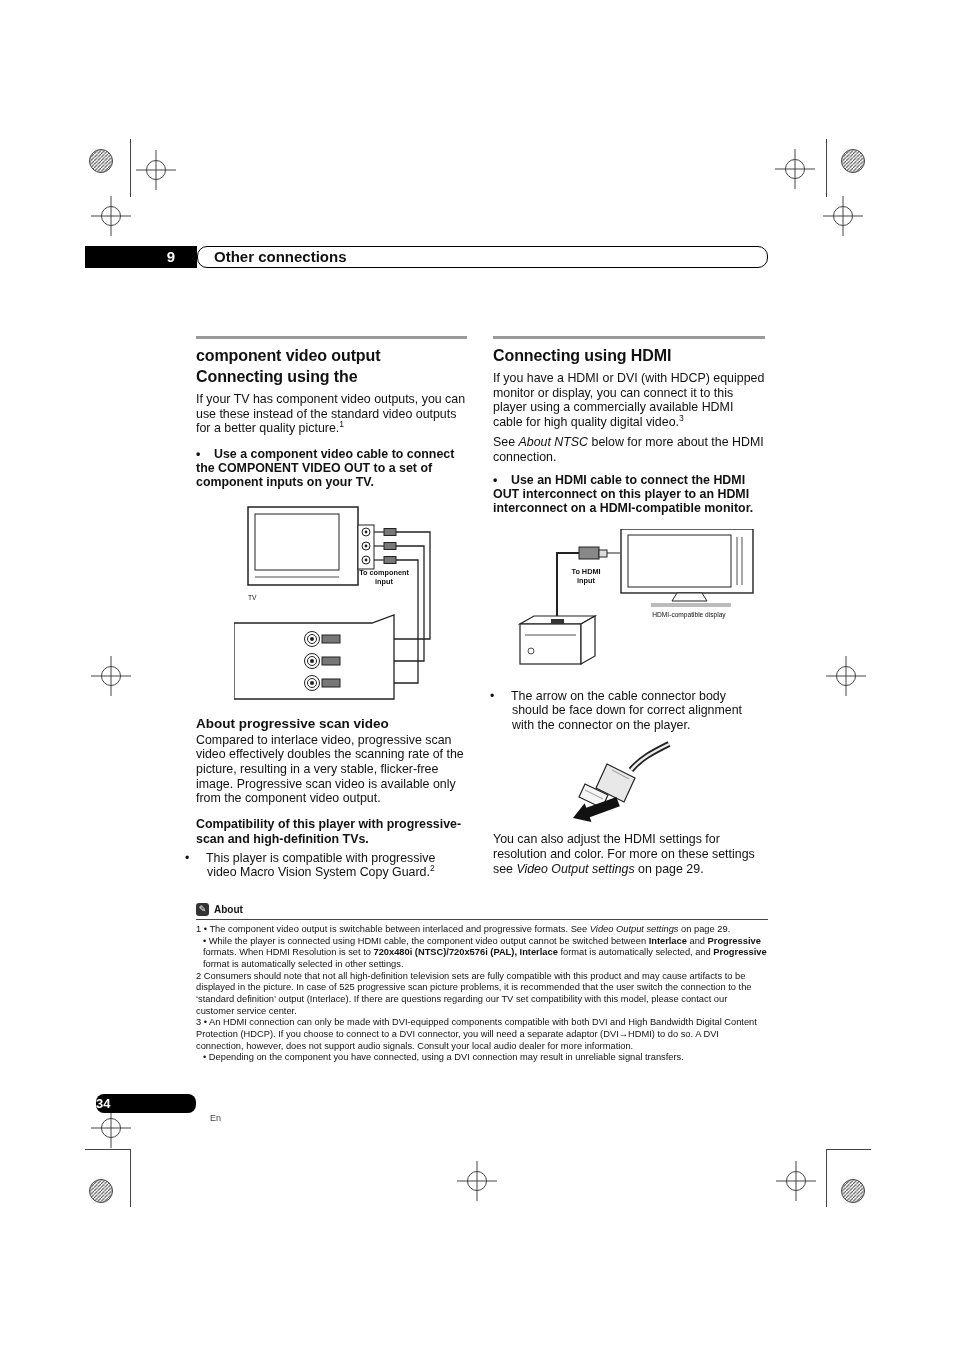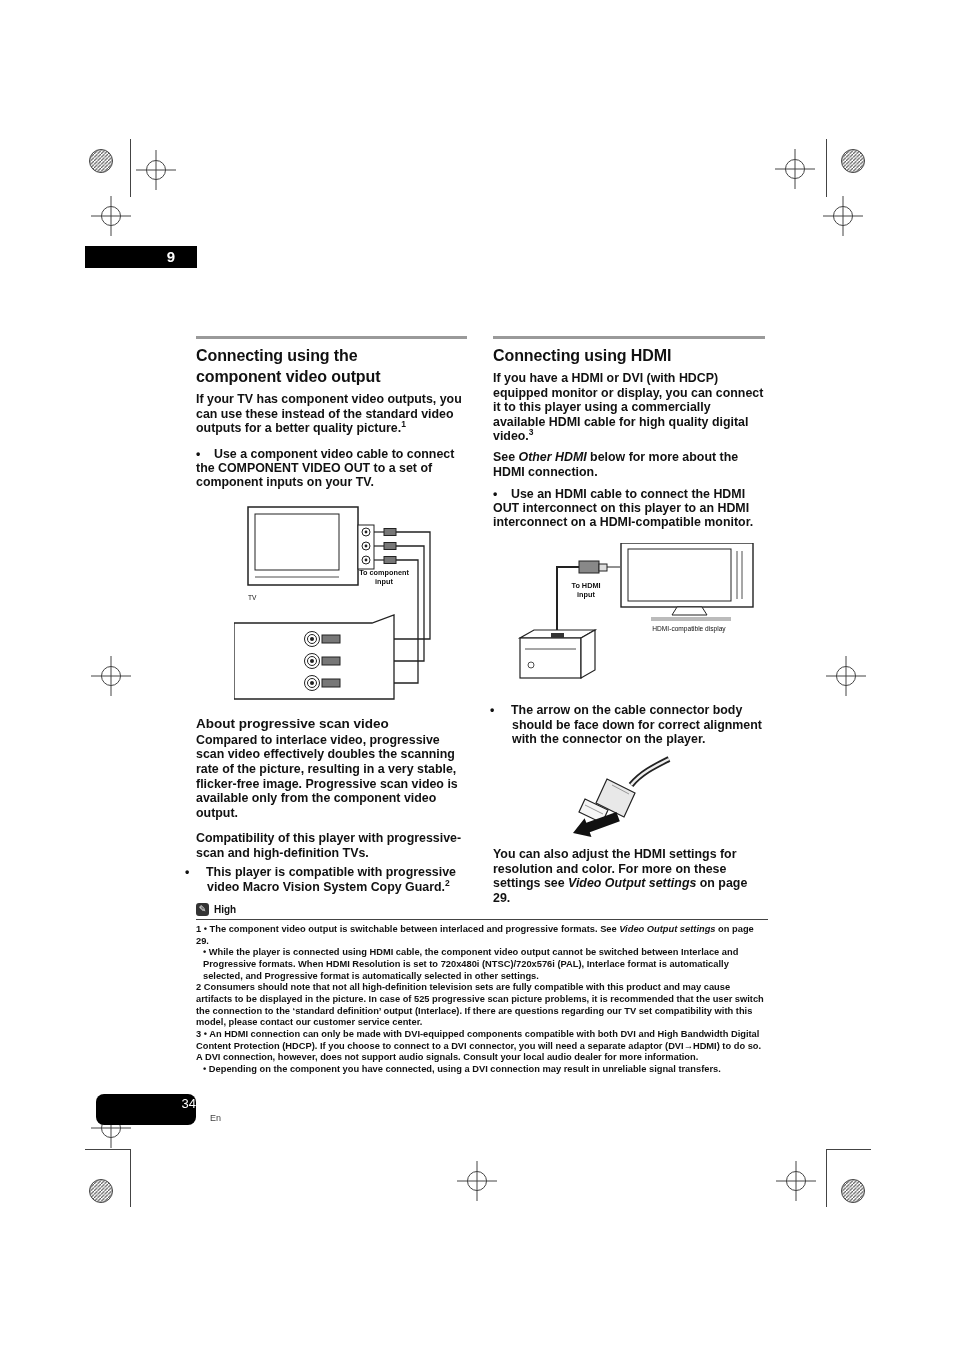--- a/index.html
+++ b/index.html
@@ -20,21 +20,21 @@
       font-size:15px; font-weight:bold; }
 
   
   .col { position:absolute; top:336px; }
   .col-left { left:196px; width:271px; }
   .col-right { left:493px; width:272px; }
   .rule { height:3px; background:#9a9a9a; margin-bottom:6px; }
   h2 { font-size:16px; font-weight:bold; margin:2px 0 0 0; line-height:21px; letter-spacing:-0.1px; }
   h3 { font-size:13.5px; font-weight:bold; margin:13px 0 0 0; line-height:15px; }
   h4 { font-size:12.4px; font-weight:bold; margin:11px 0 0 0; line-height:15px; }
-  p  { font-size:12.4px; line-height:14.6px; margin:0;font-weight:bold; }
+  p  { font-size:12.4px; line-height:14.6px; margin:0; }
   .mt5 { margin-top:5px; } .mt6 { margin-top:6px; } .mt8 { margin-top:8px; }
   .mt11 { margin-top:11px; } .mt4 { margin-top:4px; } .mt2 { margin-top:2px; }
   .bold-bullet { font-weight:bold; line-height:14px; }
   .bullet-glyph { display:inline-block; width:18px; }
   .bullet-glyph-sm { display:inline-block; width:10px; }
   .hang { padding-left:11px; text-indent:-11px; }
   sup { font-size:8.5px; line-height:0; }
   .diagram { display:block; }
   svg text { font-family:"Liberation Sans", sans-serif; fill:#111; }
   .diag-label { font-size:7.3px; font-weight:bold; }
@@ -44,23 +44,23 @@
   .notes { position:absolute; left:196px; top:903px; width:572px; }
   .note-head { display:flex; align-items:center; gap:5px; }
   .note-icon { width:13px; height:13px; background:#333; border-radius:3px; color:#fff;
       font-size:9px; line-height:13px; text-align:center; }
   .note-label { font-size:10px; font-weight:bold; }
   .note-hr { border:none; border-top:1px solid #444; margin:3px 0 4px 0; }
   .note-p { font-size:9.3px; line-height:11.65px; margin:0; }
   .note-sub { padding-left:7px; }
 
   
-  .page-num-box { position:absolute; left:96px; top:1094px; width:100px; height:31px;
-      background:#000; border-radius:8px; color:#fff; font-size:13px; font-weight:normal;
-      text-align:right; line-height:19px; }
+  .page-num-box { position:absolute; left:96px; top:1094px; width:100px; height:19px;
+      background:#000; border-radius:8px; color:#fff; font-size:13px; font-weight:bold;
+      text-align:left; line-height:19px; }
   .lang { position:absolute; left:162px; top:1113px; font-size:9px; color:#444;padding-left:48px; }
 </style>
 </head>
 <body>
 
 <div class="page">
 
   <svg width="0" height="0" style="position:absolute">
     <defs>
       <pattern id="hatch" width="3.5" height="3.5" patternUnits="userSpaceOnUse">
@@ -131,26 +131,29 @@
   </svg>
   <svg class="reg" style="left:776px; top:1161px;" width="40" height="40">
     <line x1="20" y1="0" x2="20" y2="40" stroke="#444"></line>
       <line x1="0" y1="20" x2="40" y2="20" stroke="#444"></line>
     <circle cx="20" cy="20" r="9.5" fill="none" stroke="#444"></circle>
   </svg>
 
   <div class="chapter-bar">
     <span class="chapter-num">9</span>
   </div>
+  <div class="chapter-title-box">
+    <span>Other connections</span>
+  </div>
 
   <div class="col col-left">
     <div class="rule"></div>
     <h2>
+      <span style="display:block">component video output</span>
       <span style="display:block">Connecting using the</span>
-      <span style="display:block">component video output</span>
     </h2>
     <p class="mt5"><span>If your TV has component video outputs, you can use these instead of the standard video outputs for a better quality picture.</span><sup>1</sup></p>
     <p class="bold-bullet mt11"><span class="bullet-glyph">•</span><span>Use a component video cable to connect the COMPONENT VIDEO OUT to a set of component inputs on your TV.</span></p>
 
     <svg class="diagram" style="margin:16px 0 0 38px;" width="210" height="198" viewBox="0 0 210 198">
 
       <rect x="14" y="2" width="110" height="78" fill="#fff" stroke="#222" stroke-width="1.5"></rect>
       <rect x="21" y="9" width="84" height="56" fill="#fff" stroke="#222" stroke-width="1"></rect>
       <line x1="21" y1="72" x2="105" y2="72" stroke="#222" stroke-width="0.8"></line>
 
@@ -194,21 +197,21 @@
     <h3>About progressive scan video</h3>
     <p class="mt2">Compared to interlace video, progressive scan video effectively doubles the scanning rate of the picture, resulting in a very stable, flicker-free image. Progressive scan video is available only from the component video output.</p>
     <h4>Compatibility of this player with progressive-scan and high-definition TVs.</h4>
     <p class="mt4 hang"><span class="bullet-glyph-sm">•</span><span>This player is compatible with progressive video Macro Vision System Copy Guard.</span><sup>2</sup></p>
   </div>
 
   <div class="col col-right">
     <div class="rule"></div>
     <h2>Connecting using HDMI</h2>
     <p class="mt5"><span>If you have a HDMI or DVI (with HDCP) equipped monitor or display, you can connect it to this player using a commercially available HDMI cable for high quality digital video.</span><sup>3</sup></p>
-    <p class="mt6"><span>See </span><i>Other HDMI</i><span> below for more about the HDMI connection.</span></p>
+    <p class="mt6"><span>See </span><i>About NTSC</i><span> below for more about the HDMI connection.</span></p>
     <p class="bold-bullet mt8"><span class="bullet-glyph">•</span><span>Use an HDMI cable to connect the HDMI OUT interconnect on this player to an HDMI interconnect on a HDMI-compatible monitor.</span></p>
 
     <svg class="diagram" style="margin:14px 0 0 8px;" width="265" height="152" viewBox="0 0 265 152">
 
       <rect x="120" y="0" width="132" height="64" fill="#fff" stroke="#222" stroke-width="1.4"></rect>
       <rect x="127" y="6" width="103" height="52" fill="#fff" stroke="#222" stroke-width="1"></rect>
       <line x1="236" y1="8" x2="236" y2="56" stroke="#222" stroke-width="0.8"></line>
       <line x1="241" y1="8" x2="241" y2="56" stroke="#222" stroke-width="0.8"></line>
       <polygon points="176,64 201,64 206,72 171,72" fill="#fff" stroke="#222"></polygon>
       <rect x="150" y="74" width="80" height="4" fill="#bbb"></rect>
@@ -242,21 +245,21 @@
         <polygon points="0,0 16,-10 16,-5 48,-5 48,5 16,5 16,10" fill="#111"></polygon>
       </g>
     </svg>
 
     <p class="mt2"><span>You can also adjust the HDMI settings for resolution and color. For more on these settings see </span><i>Video Output settings</i><span> on page 29.</span></p>
   </div>
 
   <div class="notes">
     <div class="note-head">
       <div class="note-icon">✎</div>
-      <span class="note-label">High</span>
+      <span class="note-label">About</span>
     </div>
     <hr class="note-hr">
     <p class="note-p"><span>1 • The component video output is switchable between interlaced and progressive formats. See </span><i>Video Output settings</i><span> on page 29.</span></p>
     <p class="note-p note-sub"><span>• While the player is connected using HDMI cable, the component video output cannot be switched between </span><b>Interlace</b><span> and </span><b>Progressive</b><span> formats. When HDMI Resolution is set to </span><b>720x480i (NTSC)/720x576i (PAL), Interlace</b><span> format is automatically selected, and </span><b>Progressive</b><span> format is automatically selected in other settings.</span></p>
     <p class="note-p">2  Consumers should note that not all high-definition television sets are fully compatible with this product and may cause artifacts to be displayed in the picture. In case of 525 progressive scan picture problems, it is recommended that the user switch the connection to the ‘standard definition’ output (Interlace). If there are questions regarding our TV set compatibility with this model, please contact our customer service center.</p>
     <p class="note-p">3 • An HDMI connection can only be made with DVI-equipped components compatible with both DVI and High Bandwidth Digital Content Protection (HDCP). If you choose to connect to a DVI connector, you will need a separate adaptor (DVI→HDMI) to do so. A DVI connection, however, does not support audio signals. Consult your local audio dealer for more information.</p>
     <p class="note-p note-sub">• Depending on the component you have connected, using a DVI connection may result in unreliable signal transfers.</p>
   </div>
 
   <div class="page-num-box">34</div>

